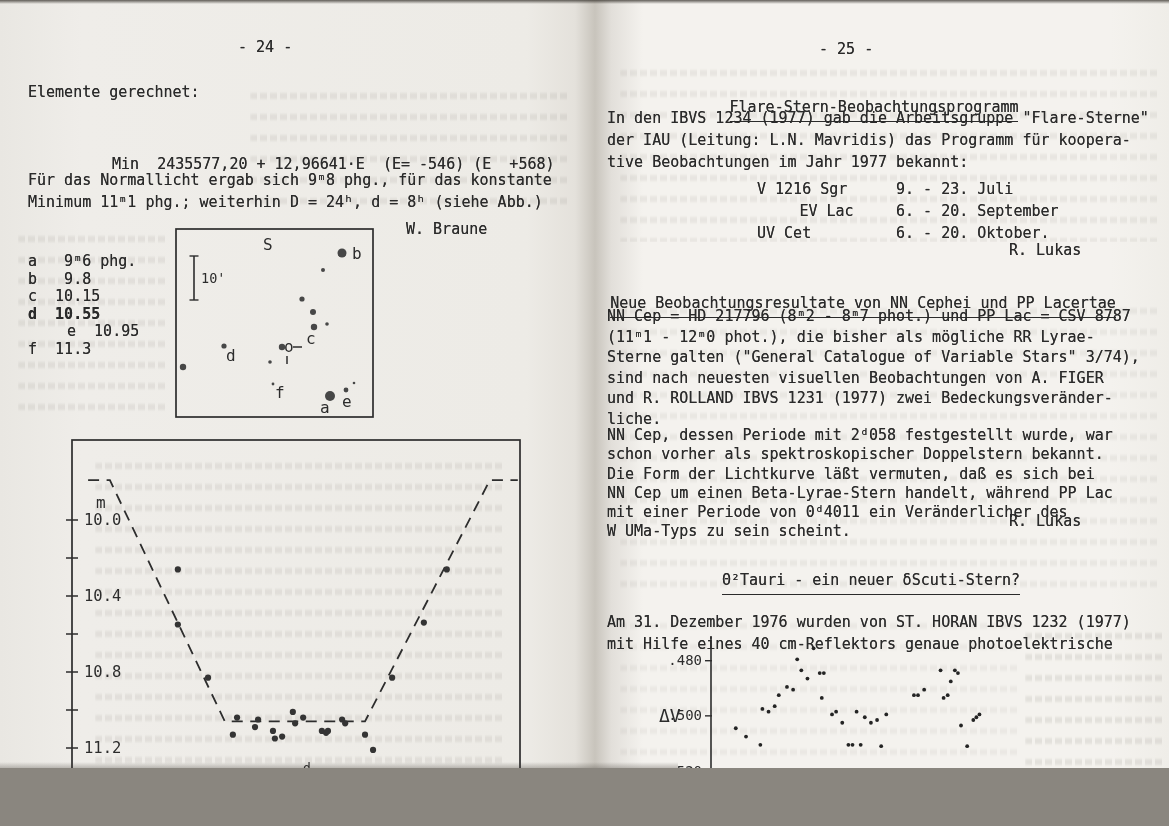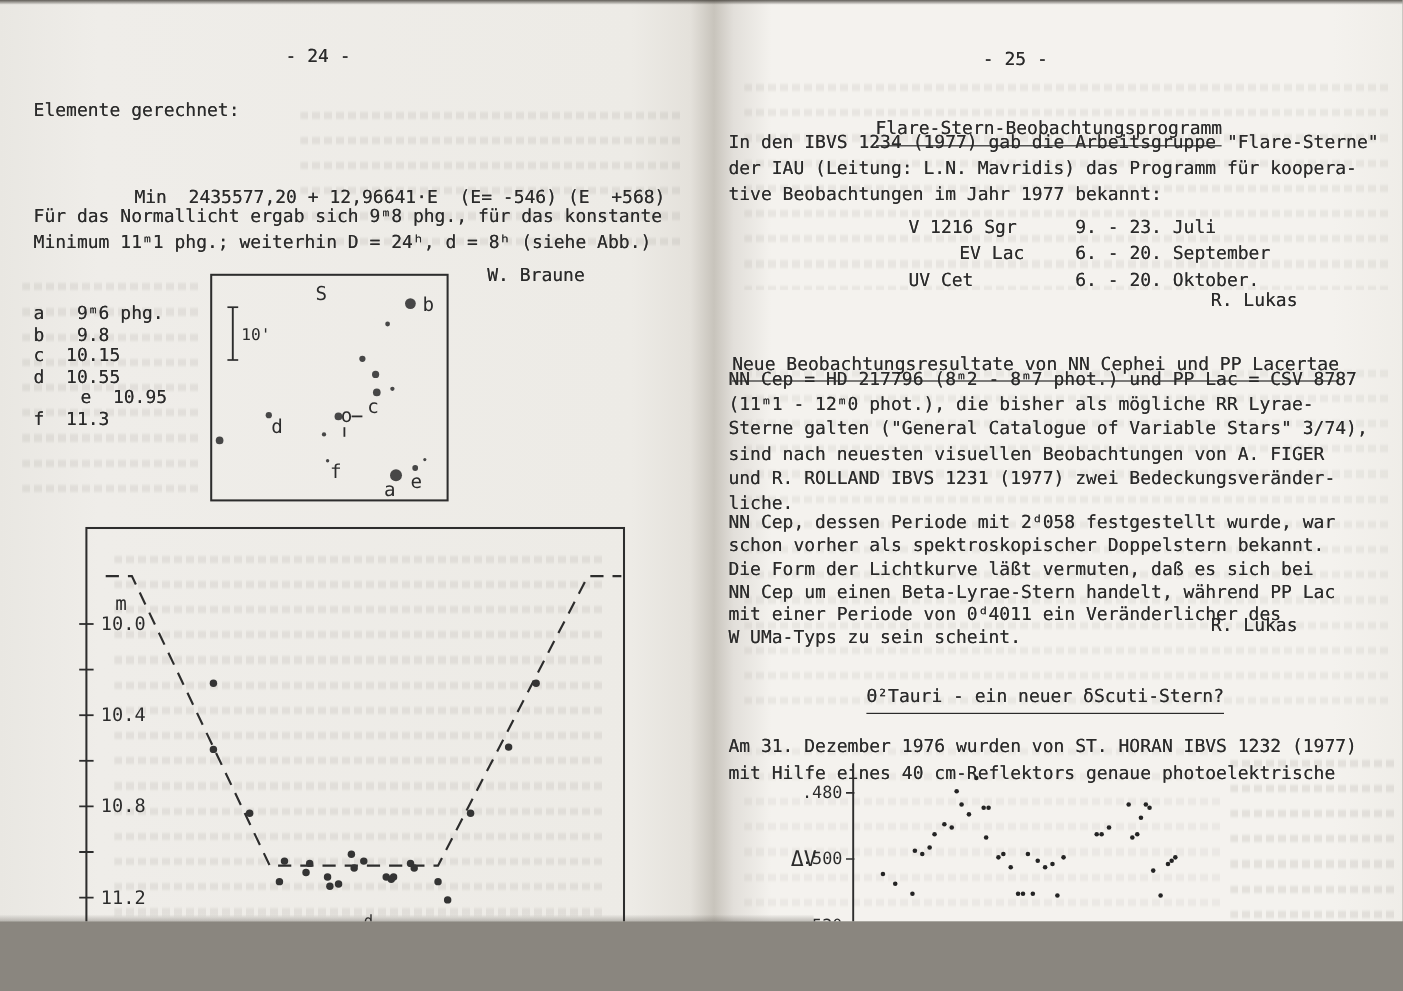--- a/index.html
+++ b/index.html
@@ -45,21 +45,21 @@
 
   <div class="txt" style="left:28px;top:170px;">Für das Normallicht ergab sich 9ᵐ8 phg., für das konstante
 Minimum 11ᵐ1 phg.; weiterhin D = 24ʰ, d = 8ʰ (siehe Abb.)</div>
 
   <div class="txt" style="left:406px;top:219px;">W. Braune</div>
 
   <div style="position:absolute;left:28px;top:253px;">
     <div class="txt pre" style="position:static;line-height:17.5px;">a   9ᵐ6 phg.</div>
     <div class="txt pre" style="position:static;line-height:17.5px;">b   9.8</div>
     <div class="txt pre" style="position:static;line-height:17.5px;">c  10.15</div>
-    <div class="txt pre" style="position:static;line-height:17.5px;">d  10.55</div>
+    <div class="txt pre" style="position:static;line-height:17.5px;font-weight:bold;">d  10.55</div>
     <div class="txt pre" style="position:static;line-height:17.5px;margin-left:39px;">e  10.95</div>
     <div class="txt pre" style="position:static;line-height:17.5px;">f  11.3</div>
   </div>
 
   <svg id="finder-chart" style="left:175px;top:228px;" width="200" height="191" viewBox="0 0 200 191">
       <rect x="1" y="1" width="197" height="188" fill="none" stroke="#2d2d2d" stroke-width="1.7"></rect>
       <line x1="19" y1="28" x2="19" y2="72" stroke="#2d2d2d" stroke-width="1.6"></line>
       <line x1="14.5" y1="28" x2="23.5" y2="28" stroke="#2d2d2d" stroke-width="1.4"></line>
       <line x1="14.5" y1="72" x2="23.5" y2="72" stroke="#2d2d2d" stroke-width="1.4"></line>
       <text x="26" y="55" font-size="13.5">10'</text>

